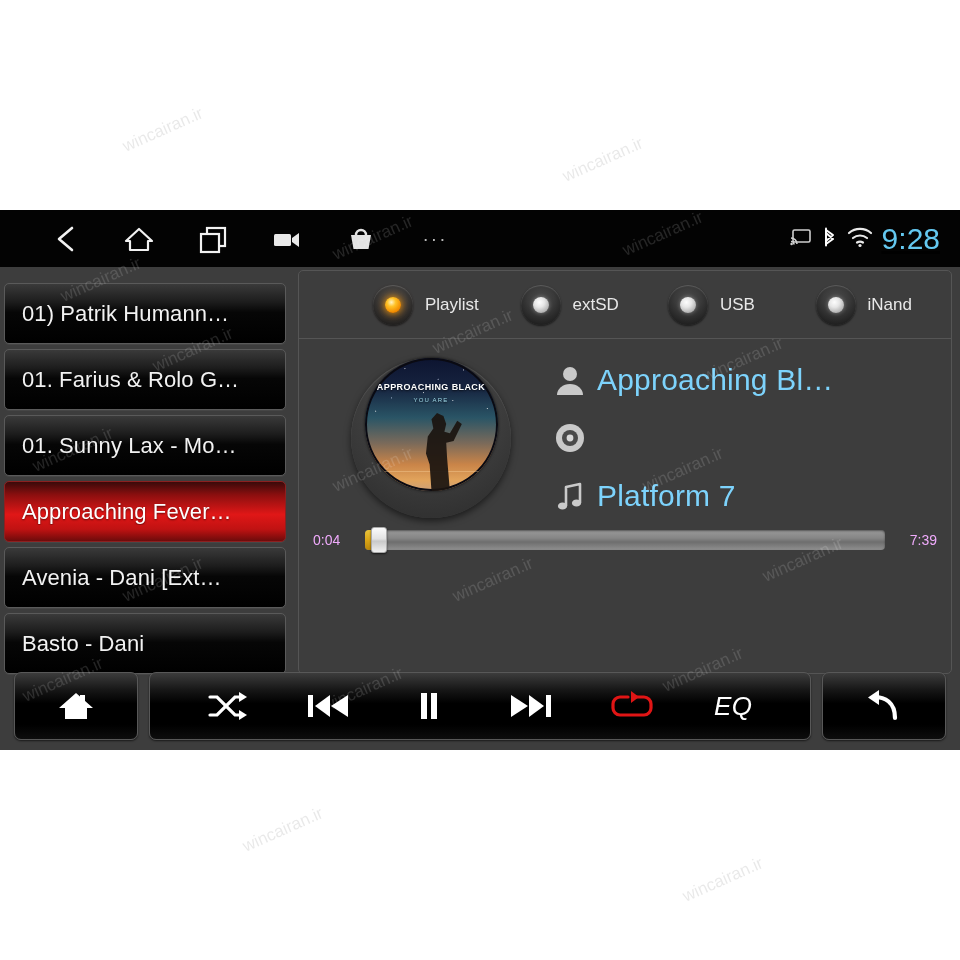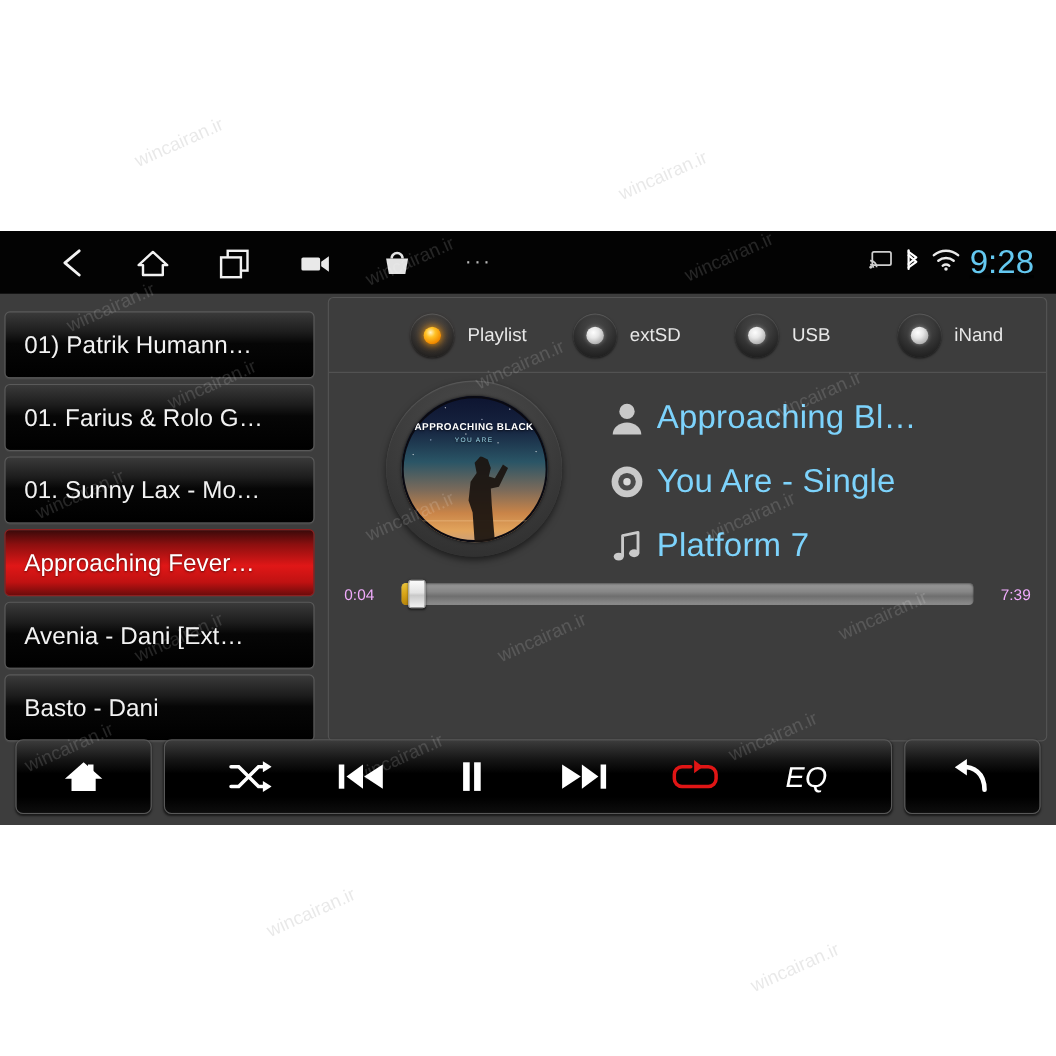--- a/index.html
+++ b/index.html
@@ -69,24 +69,24 @@
     box-shadow:0 0 4px rgba(255,255,255,.35);
   }
   .led.on i{
     background:radial-gradient(circle at 40% 33%,#fff3c4 0%,#ffc227 30%,#f28c00 68%,#a85300 100%);
     box-shadow:0 0 7px rgba(255,160,0,.85),0 0 14px rgba(255,130,0,.45);
   }
   .src span{color:#e8e8e8;font-size:17px;margin-left:12px;white-space:nowrap;}
 
   .nowplaying{position:relative;height:230px;}
   .art-wrap{
-    position:absolute;left:52px;top:7px;width:160px;height:160px;border-radius:50%;
+    position:absolute;left:52px;top:19px;width:160px;height:160px;border-radius:50%;
     background:radial-gradient(circle at 50% 30%,#4e4e4e 0%,#3b3b3b 55%,#2a2a2a 100%);
     box-shadow:0 3px 7px rgba(0,0,0,.55),inset 0 1px 1px rgba(255,255,255,.12);
-    display:flex;align-items:center;justify-content:center;
+    display:flex;justify-content:center;
   }
   .art{
     position:relative;width:133px;height:133px;border-radius:50%;overflow:hidden;
     background:linear-gradient(to bottom,#0d1430 0%,#16233f 22%,#2a5566 45%,#7a6a5a 64%,#c98448 80%,#e2a45c 92%,#caa07a 100%);
     box-shadow:inset 0 0 0 2px #0a0a12, 0 0 3px rgba(0,0,0,.8);
   }
   .art .stars{position:absolute;inset:0;opacity:.75;
     background-image:
       radial-gradient(1px 1px at 12% 14%,#fff,transparent),
       radial-gradient(1px 1px at 30% 8%,#fff,transparent),
@@ -307,21 +307,20 @@
         </div>
 
         <div class="meta-row">
           <span class="meta-ico">
             <svg width="34" height="34" viewBox="0 0 34 34">
               <circle cx="17" cy="17" r="14" fill="#c9c9c9"></circle>
               <circle cx="17" cy="17" r="8" fill="#4a4a4a"></circle>
               <circle cx="17" cy="17" r="3.4" fill="#d8d8d8"></circle>
             </svg>
           </span>
-          <span class="meta-txt">You Are - Single</span>
         </div>
 
         <div class="meta-row">
           <span class="meta-ico">
             <svg width="34" height="34" viewBox="0 0 34 34">
               <path d="M13 27 V8 l14 -3 v19" fill="none" stroke="#cacaca" stroke-width="2.6" stroke-linejoin="round"></path>
               <ellipse cx="9.5" cy="27" rx="4.6" ry="3.6" fill="#cacaca"></ellipse>
               <ellipse cx="23.5" cy="24" rx="4.6" ry="3.6" fill="#cacaca"></ellipse>
             </svg>
           </span>

